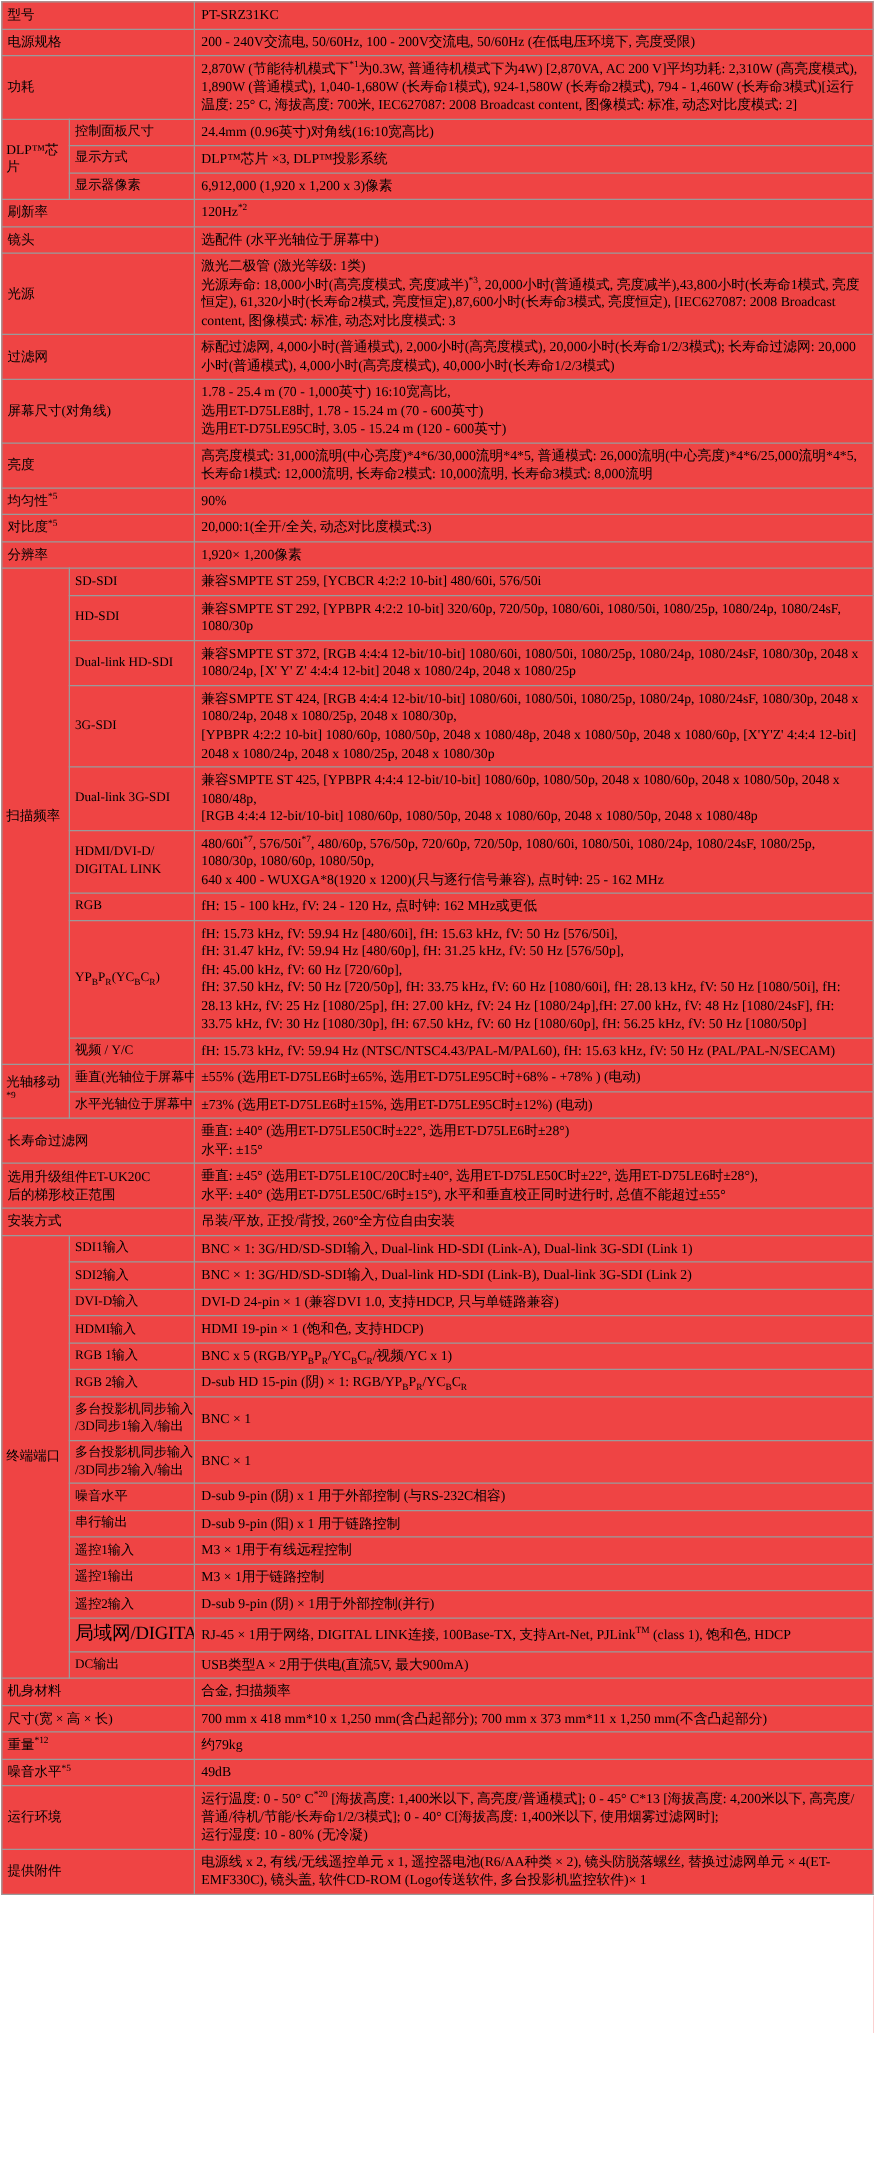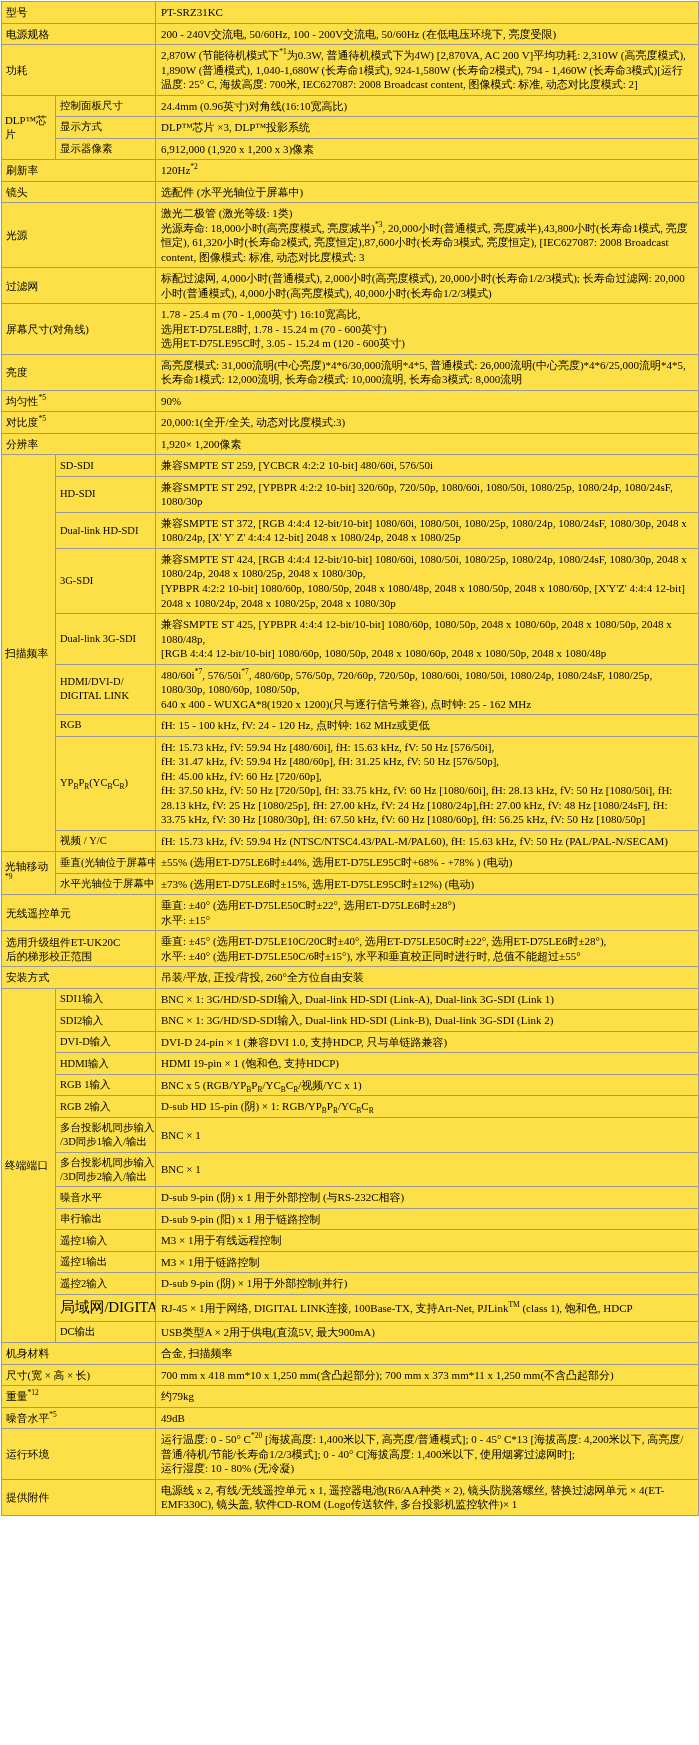--- a/index.html
+++ b/index.html
@@ -1,18 +1,18 @@
 <!DOCTYPE html>
 <html><head>
 <meta charset="utf-8">
 <style>
   * { margin:0; padding:0; box-sizing:border-box; }
   html,body { background:#ffffff; color:#000; font-family:"Liberation Serif","DejaVu Serif",serif; }
   body { width:699px; }
-  table.spec { border-collapse:collapse; width:697px; margin:1px; table-layout:fixed; background:#fde047; }
+  table.spec { border-collapse:collapse; width:697px; margin:1px; table-layout:fixed; background:#ef4444; }
   td { border:1px solid #9a9a9a; vertical-align:middle; font-size:11px; line-height:1.32;
        padding:3px 5px; word-wrap:break-word; }
   td.lab { font-size:10.8px; padding:3px 4px; }
   td.g   { font-size:10.8px; padding:3px 1px 3px 3px; }
   td.sub { font-size:10.5px; padding:3px 2px 3px 4px; white-space:nowrap; overflow:hidden;font-family:Liberation Serif, serif; }
   td.tight { font-size:15px; letter-spacing:-0.2px;margin-left:21px; }
   sup { font-size:7.5px; line-height:0; }
   sub { font-size:7.5px; line-height:0; }
 </style>
 </head>
@@ -134,29 +134,29 @@
         <td>fH: 15.73 kHz, fV: 59.94 Hz [480/60i], fH: 15.63 kHz, fV: 50 Hz [576/50i],<br>fH: 31.47 kHz, fV: 59.94 Hz [480/60p], fH: 31.25 kHz, fV: 50 Hz [576/50p],<br>fH: 45.00 kHz, fV: 60 Hz [720/60p],<br>fH: 37.50 kHz, fV: 50 Hz [720/50p], fH: 33.75 kHz, fV: 60 Hz [1080/60i], fH: 28.13 kHz, fV: 50 Hz [1080/50i], fH: 28.13 kHz, fV: 25 Hz [1080/25p], fH: 27.00 kHz, fV: 24 Hz [1080/24p],fH: 27.00 kHz, fV: 48 Hz [1080/24sF], fH: 33.75 kHz, fV: 30 Hz [1080/30p], fH: 67.50 kHz, fV: 60 Hz [1080/60p], fH: 56.25 kHz, fV: 50 Hz [1080/50p]</td>
       </tr>
   <tr>
         <td class="sub">视频 / Y/C</td>
         <td>fH: 15.73 kHz, fV: 59.94 Hz (NTSC/NTSC4.43/PAL-M/PAL60), fH: 15.63 kHz, fV: 50 Hz (PAL/PAL-N/SECAM)</td>
       </tr>
 
   <tr>
     <td class="g" rowspan="2">光轴移动<sup>*9</sup></td>
     <td class="sub">垂直(光轴位于屏幕中</td>
-    <td>±55% (选用ET-D75LE6时±44%, 选用ET-D75LE95C时+68% - +78% ) (电动)</td>
+    <td>±55% (选用ET-D75LE6时±65%, 选用ET-D75LE95C时+68% - +78% ) (电动)</td>
   </tr>
   <tr>
         <td class="sub">水平光轴位于屏幕中</td>
         <td>±73% (选用ET-D75LE6时±15%, 选用ET-D75LE95C时±12%) (电动)</td>
       </tr>
 
   <tr>
-        <td class="lab" colspan="2">无线遥控单元</td>
+        <td class="lab" colspan="2">长寿命过滤网</td>
         <td>垂直: ±40° (选用ET-D75LE50C时±22°, 选用ET-D75LE6时±28°)<br>水平: ±15°</td>
       </tr>
 
   <tr>
         <td class="lab" colspan="2">选用升级组件ET-UK20C<br>后的梯形校正范围</td>
         <td>垂直: ±45° (选用ET-D75LE10C/20C时±40°, 选用ET-D75LE50C时±22°, 选用ET-D75LE6时±28°),<br>水平: ±40° (选用ET-D75LE50C/6时±15°), 水平和垂直校正同时进行时, 总值不能超过±55°</td>
       </tr>
 
   <tr>
         <td class="lab" colspan="2">安装方式</td>

